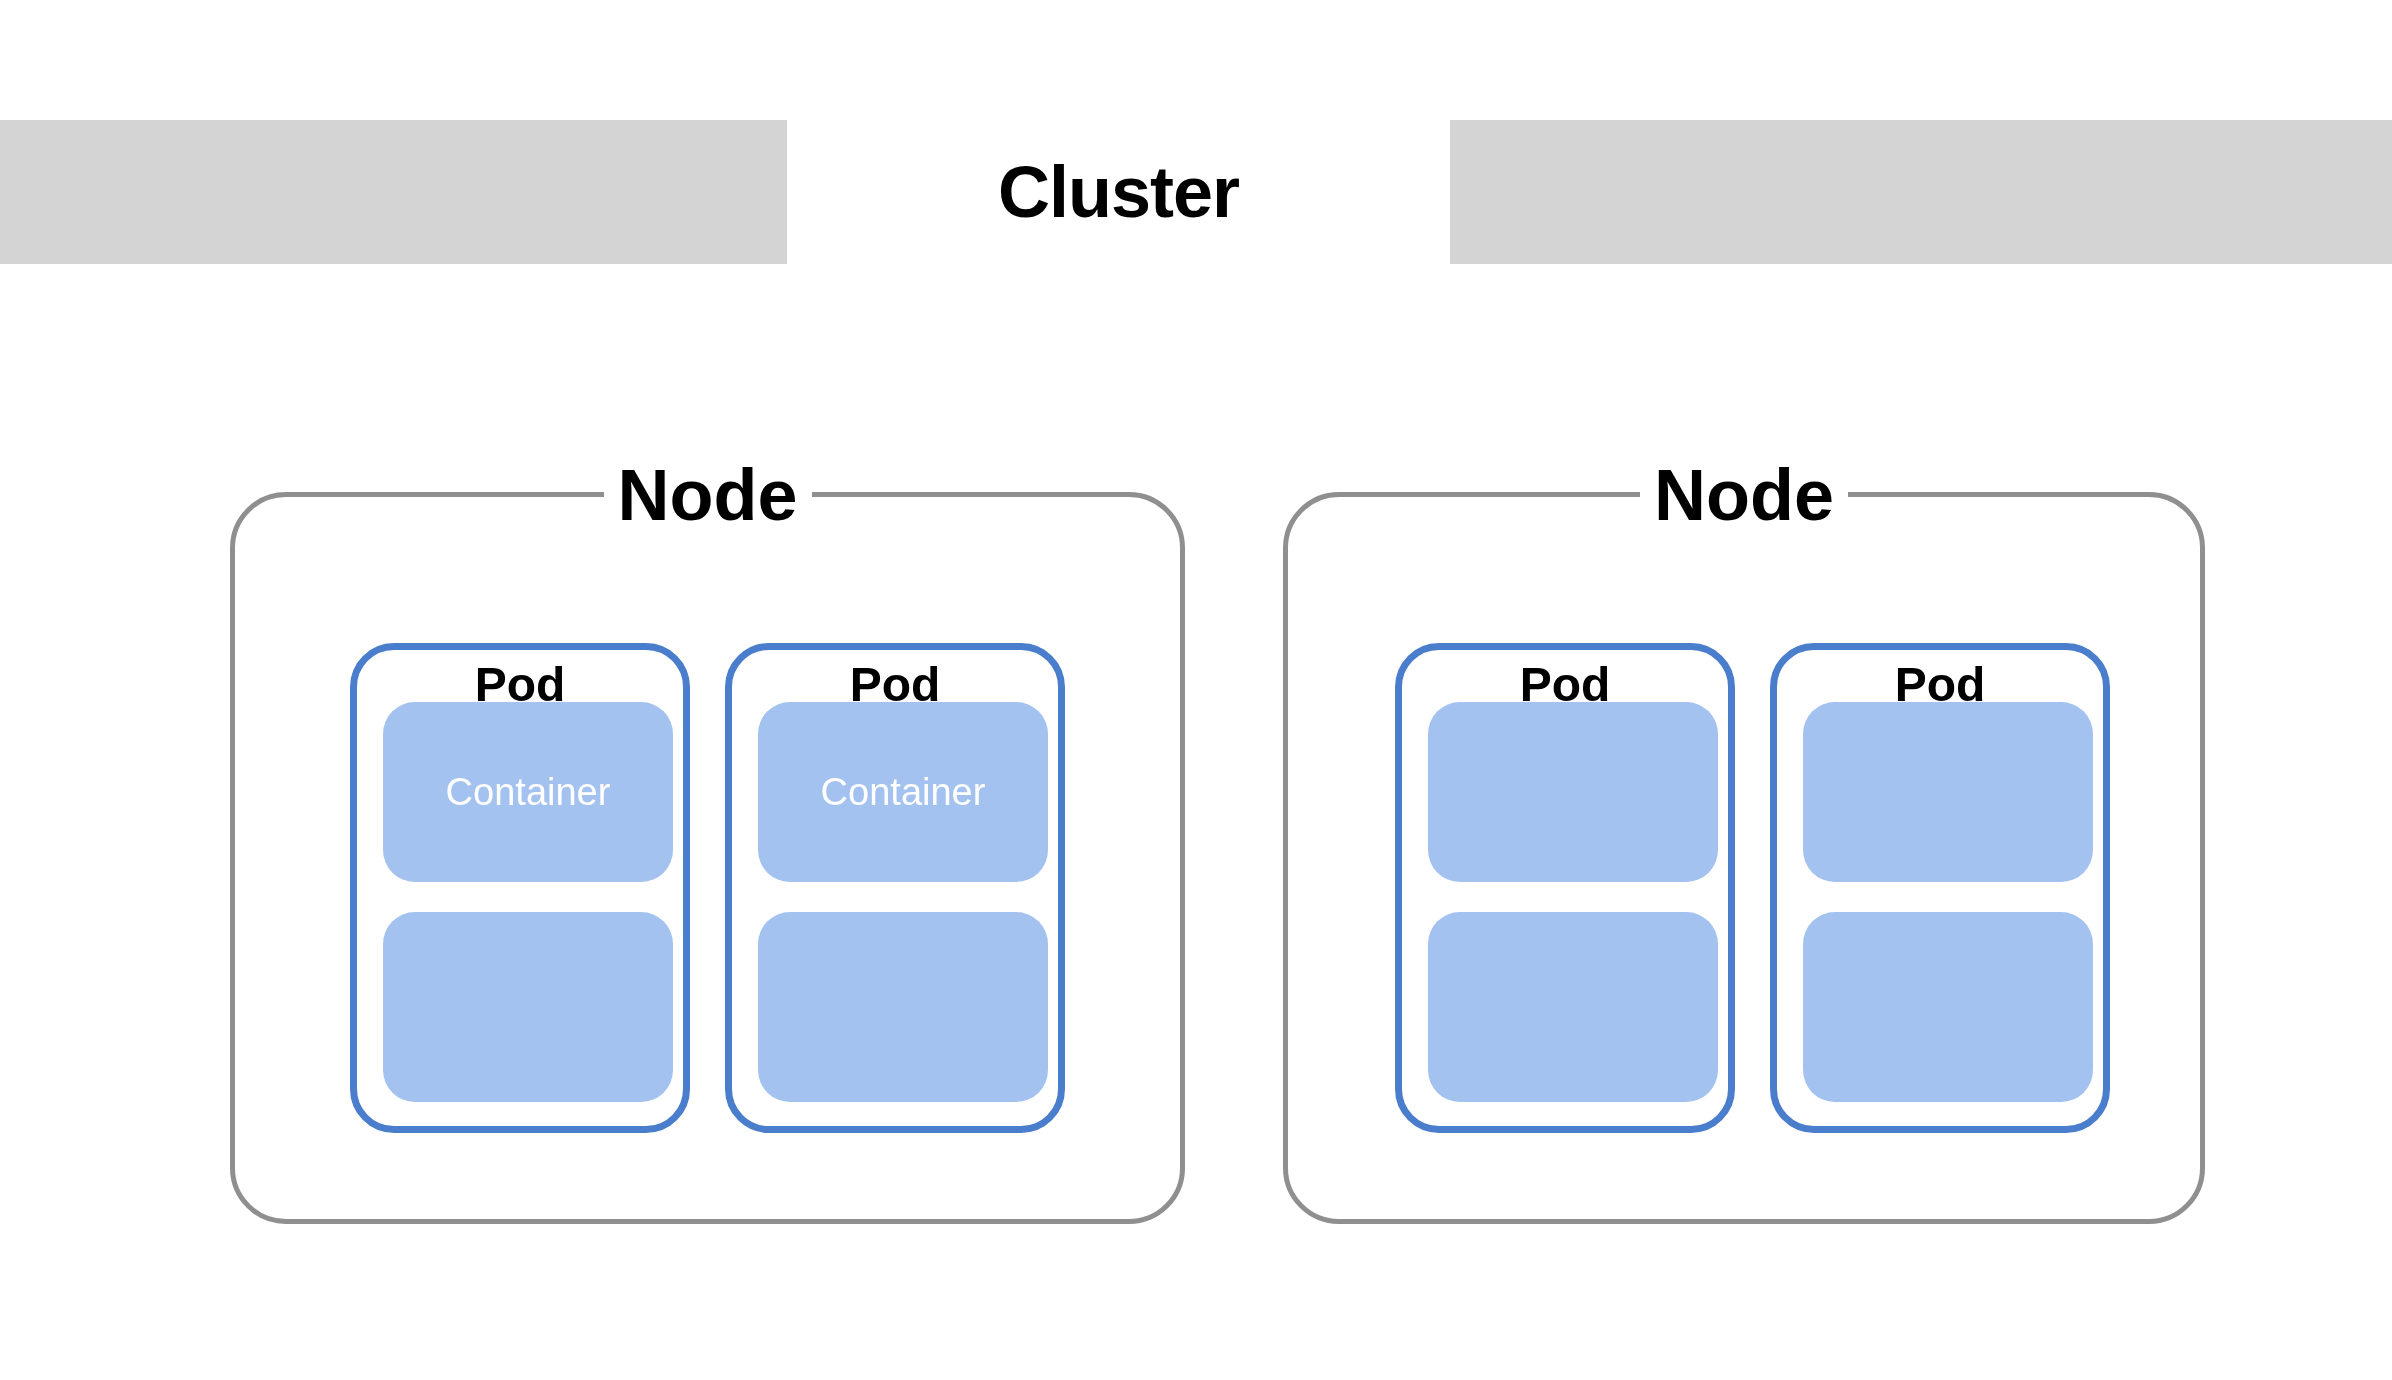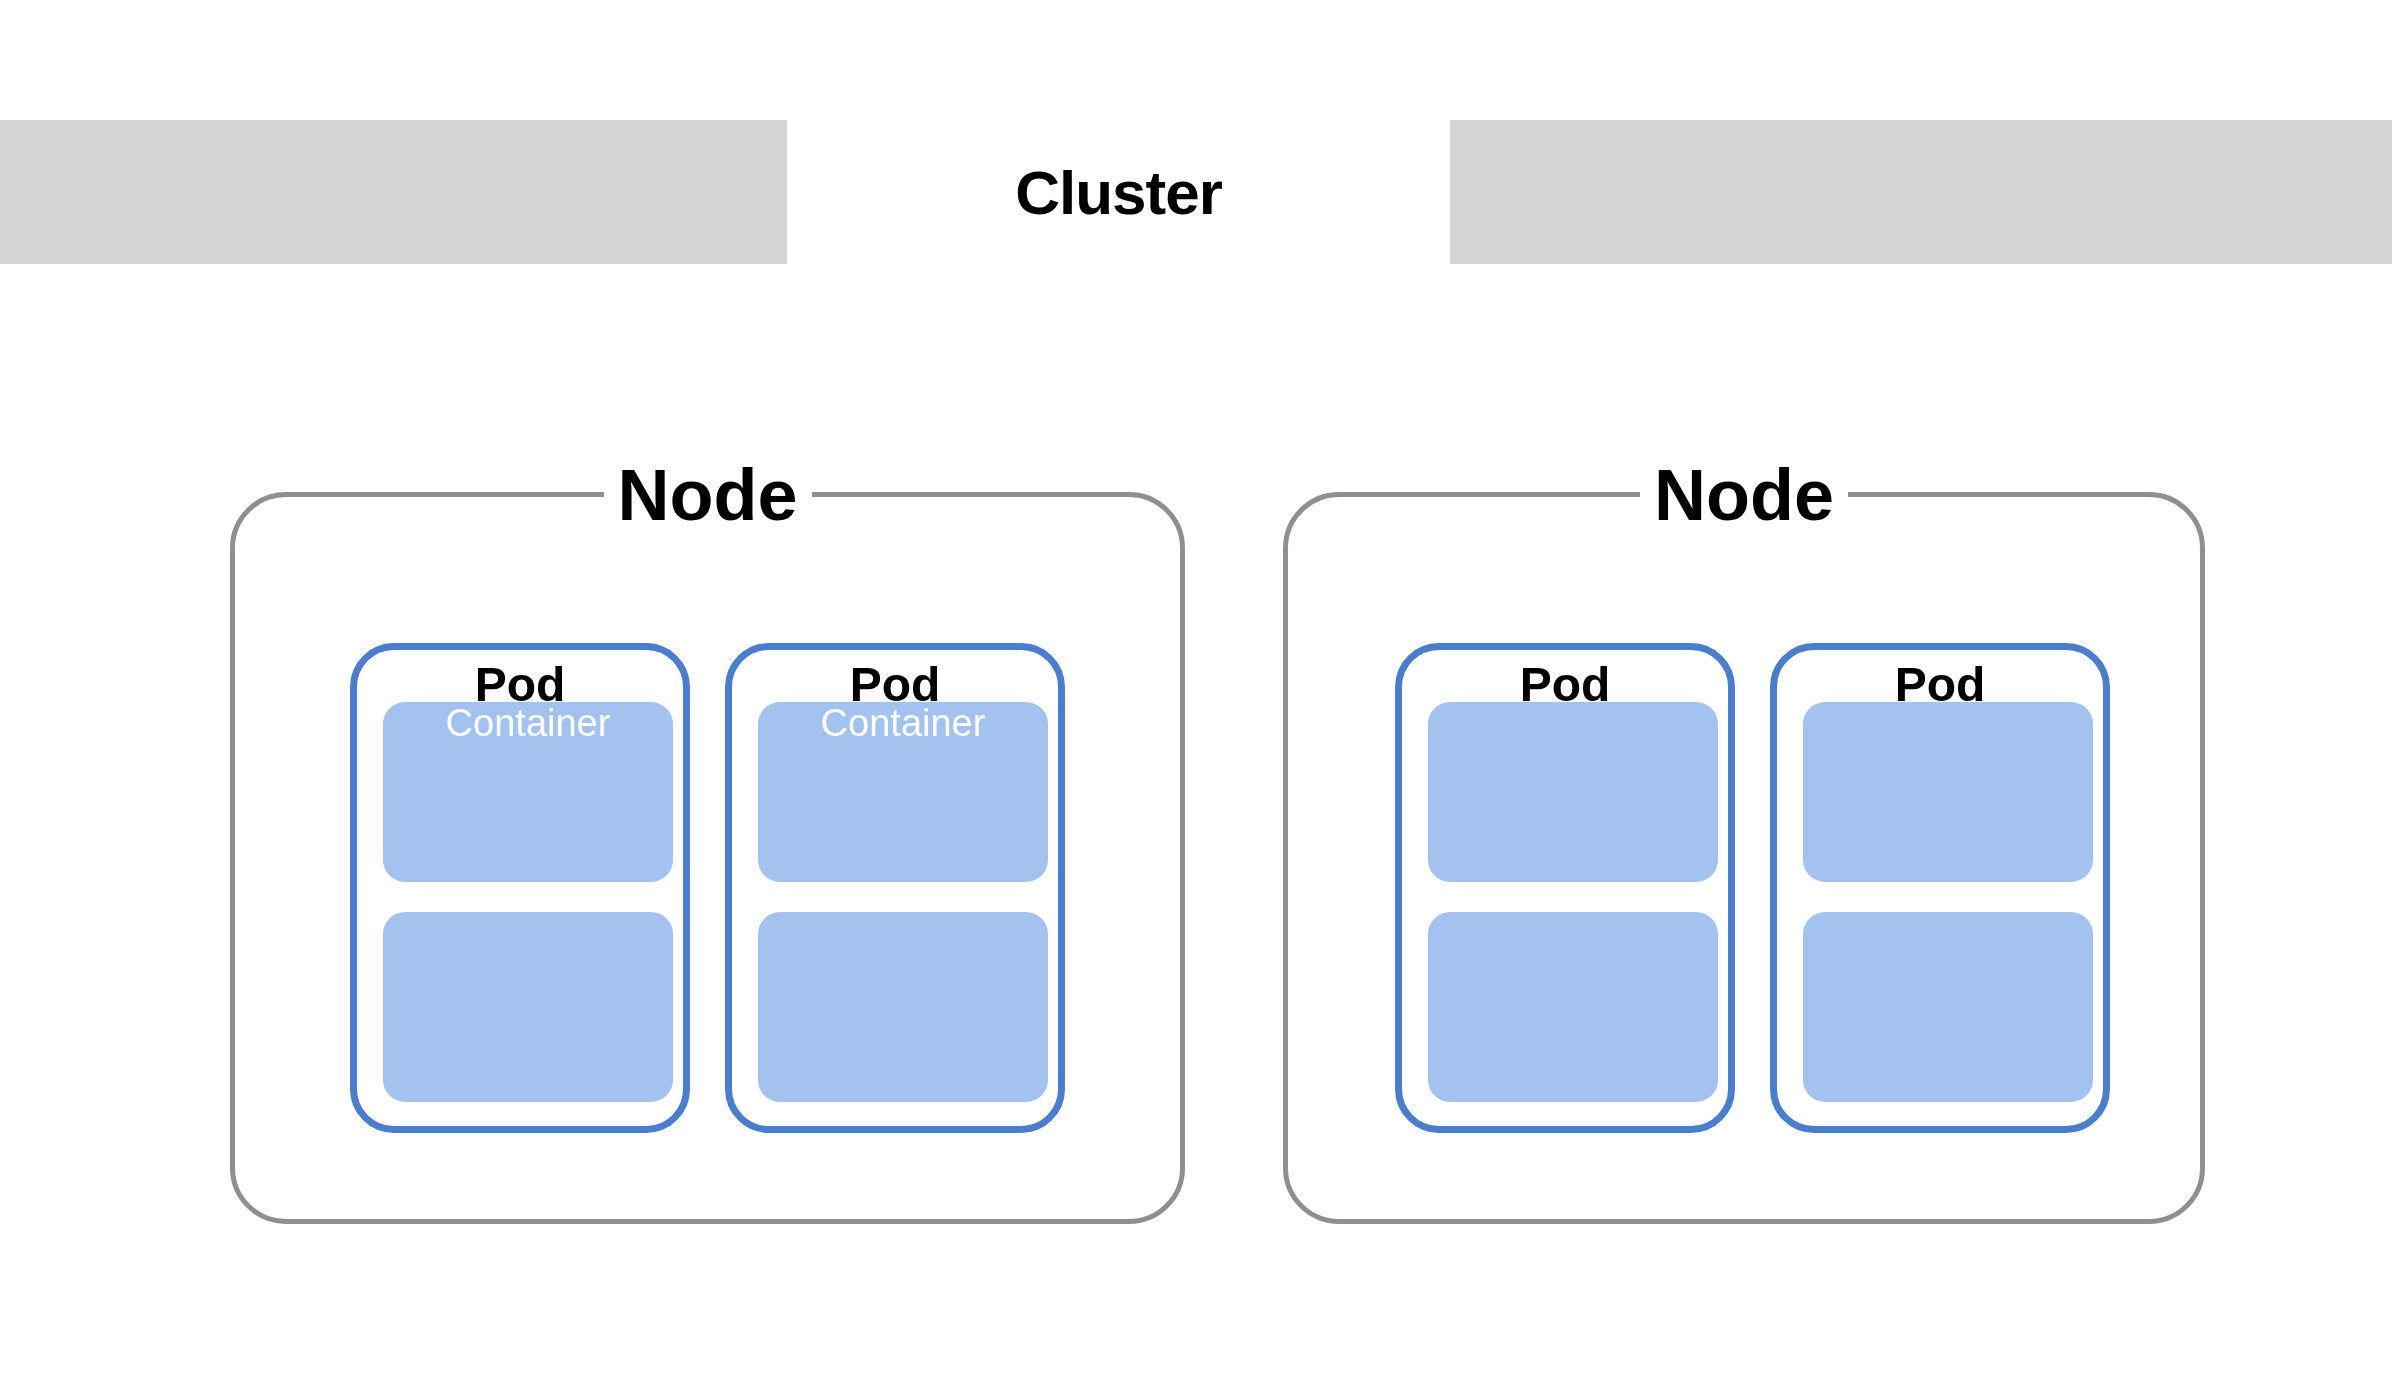--- a/index.html
+++ b/index.html
@@ -30,21 +30,21 @@
 
   .cluster-title {
     position: absolute;
     top: 120px;
     left: 787px;
     width: 663px;
     height: 144px;
     display: flex;
     align-items: center;
     justify-content: center;
-    font-size: 62px;
+    font-size: 72px;
     font-weight: bold;
     color: #000000;
     letter-spacing: -1px;
     background: #ffffff;
     white-space: nowrap;
   }
 
   
   .node {
     position: absolute;
@@ -87,22 +87,23 @@
     line-height: 58px;
     color: #000000;
     white-space: nowrap;
     margin-top: 38px;
   }
 
   
   .container-box {
     position: absolute;
     background: #a3c2ef;
-    border-radius: 22px;
+    border-radius: 32px;
     display: flex;
+    align-items: center;
     justify-content: center;
     box-sizing: border-box;
   }
   .container-label {
     font-size: 38px;
     font-weight: normal;
     color: #ffffff;
     white-space: nowrap;
   }
 </style>

